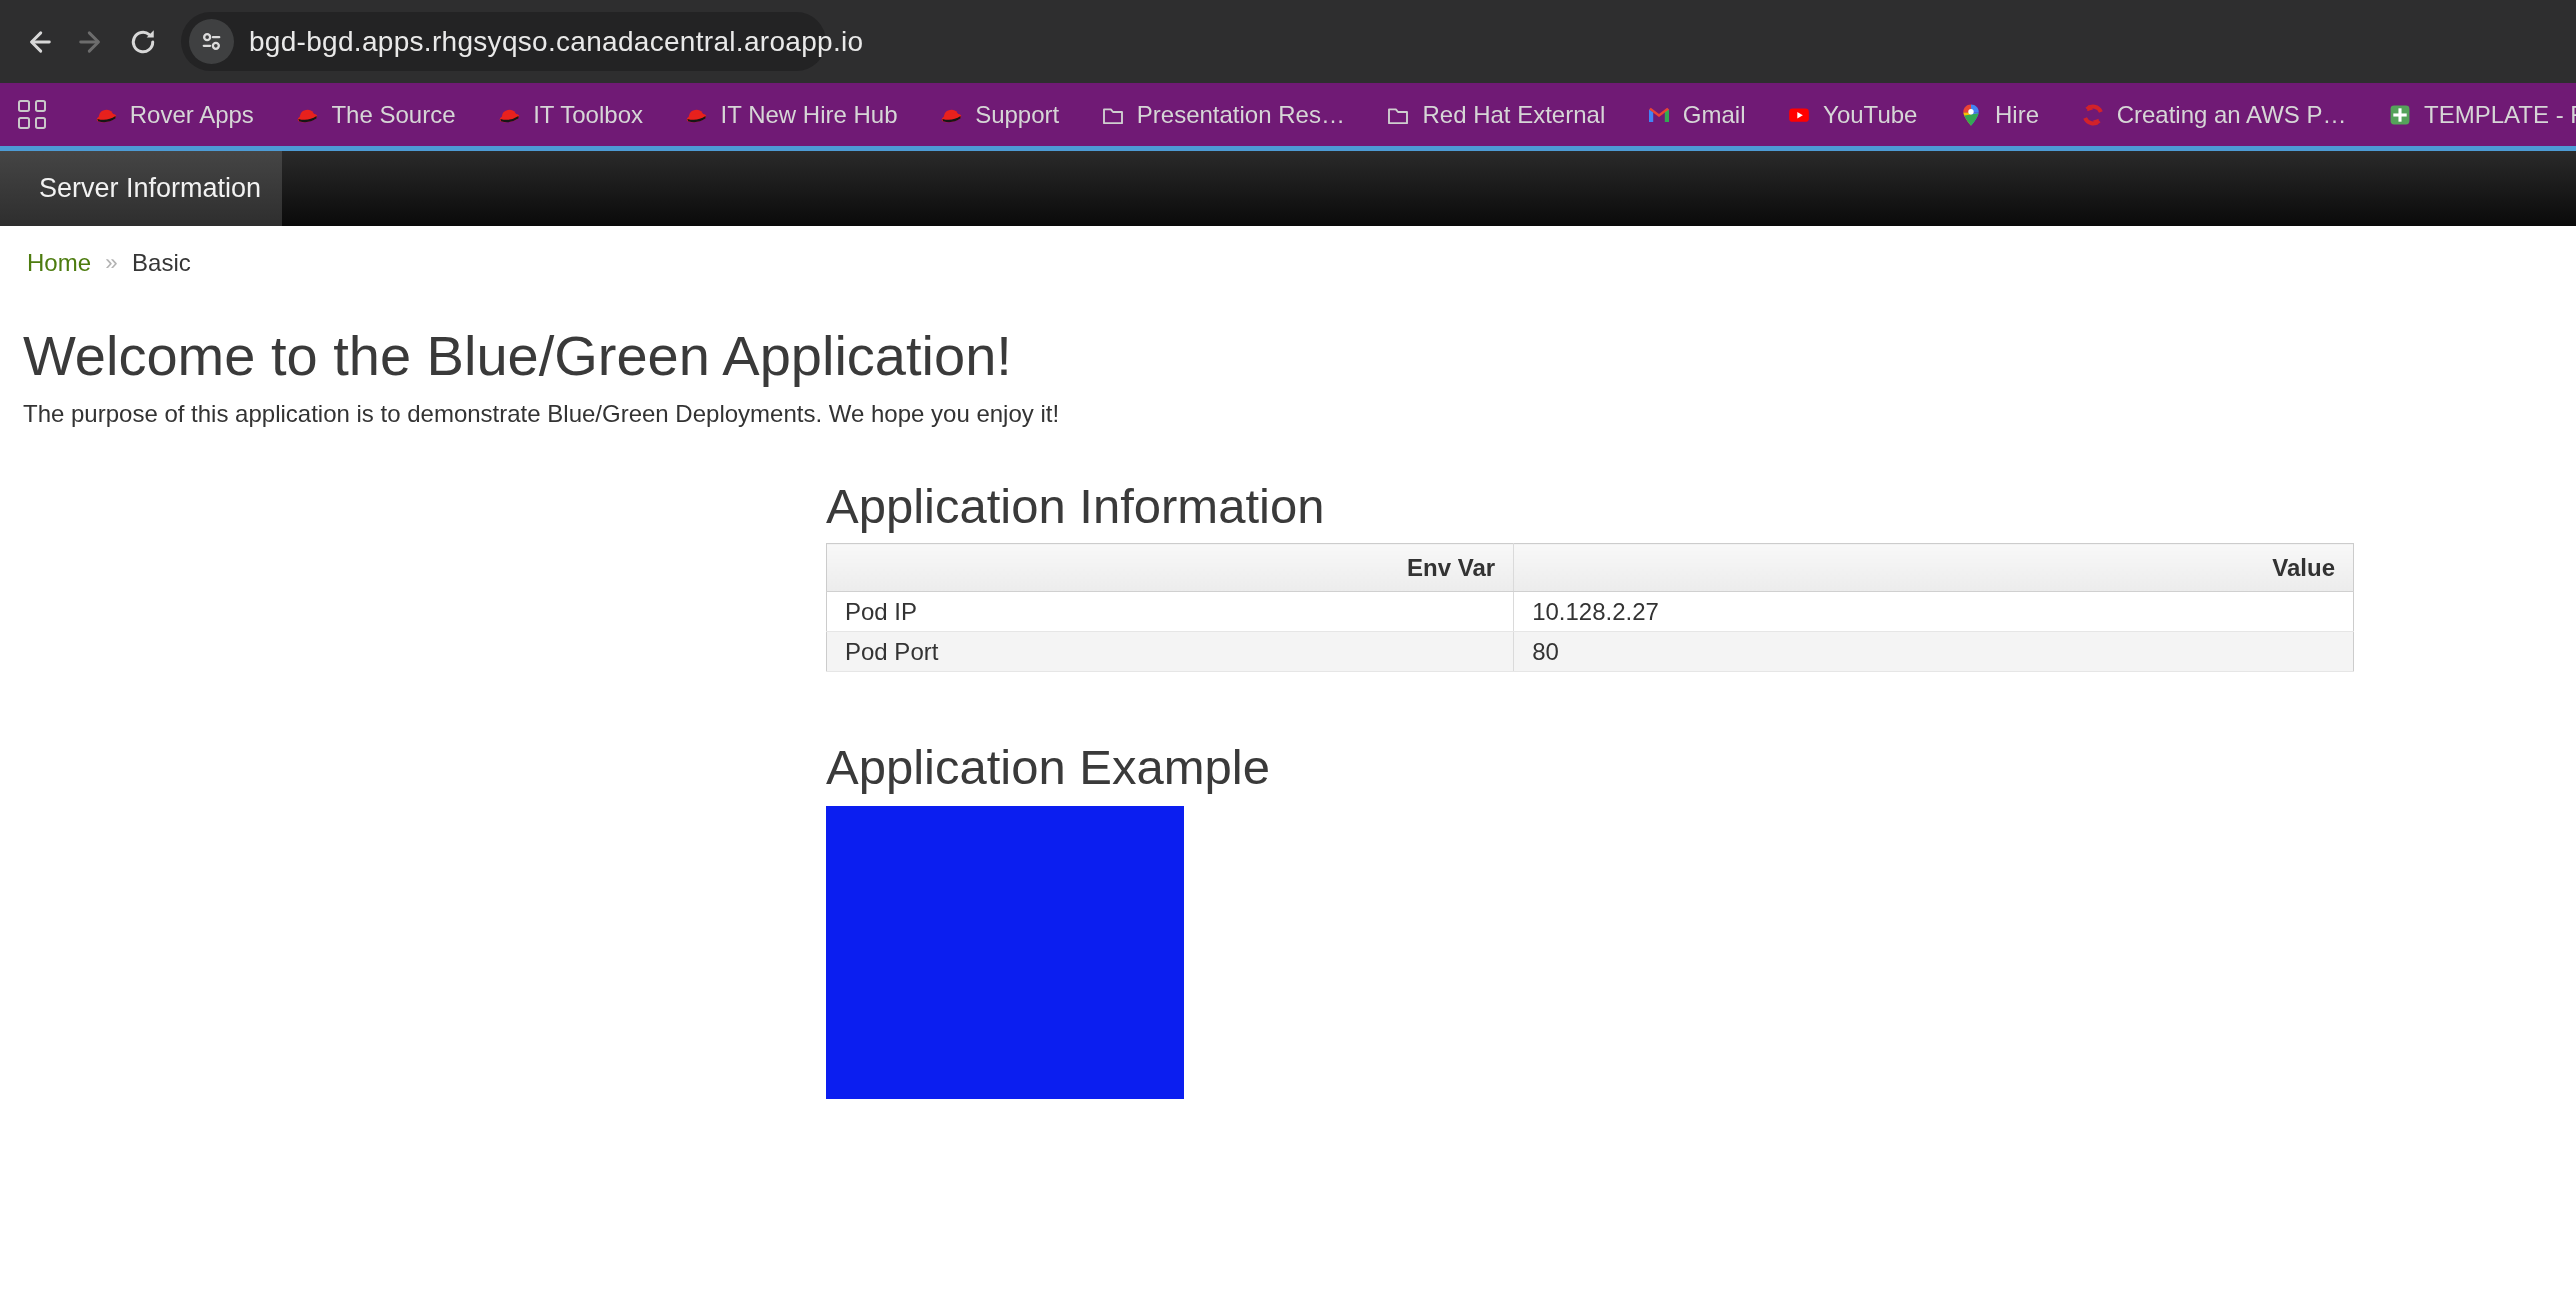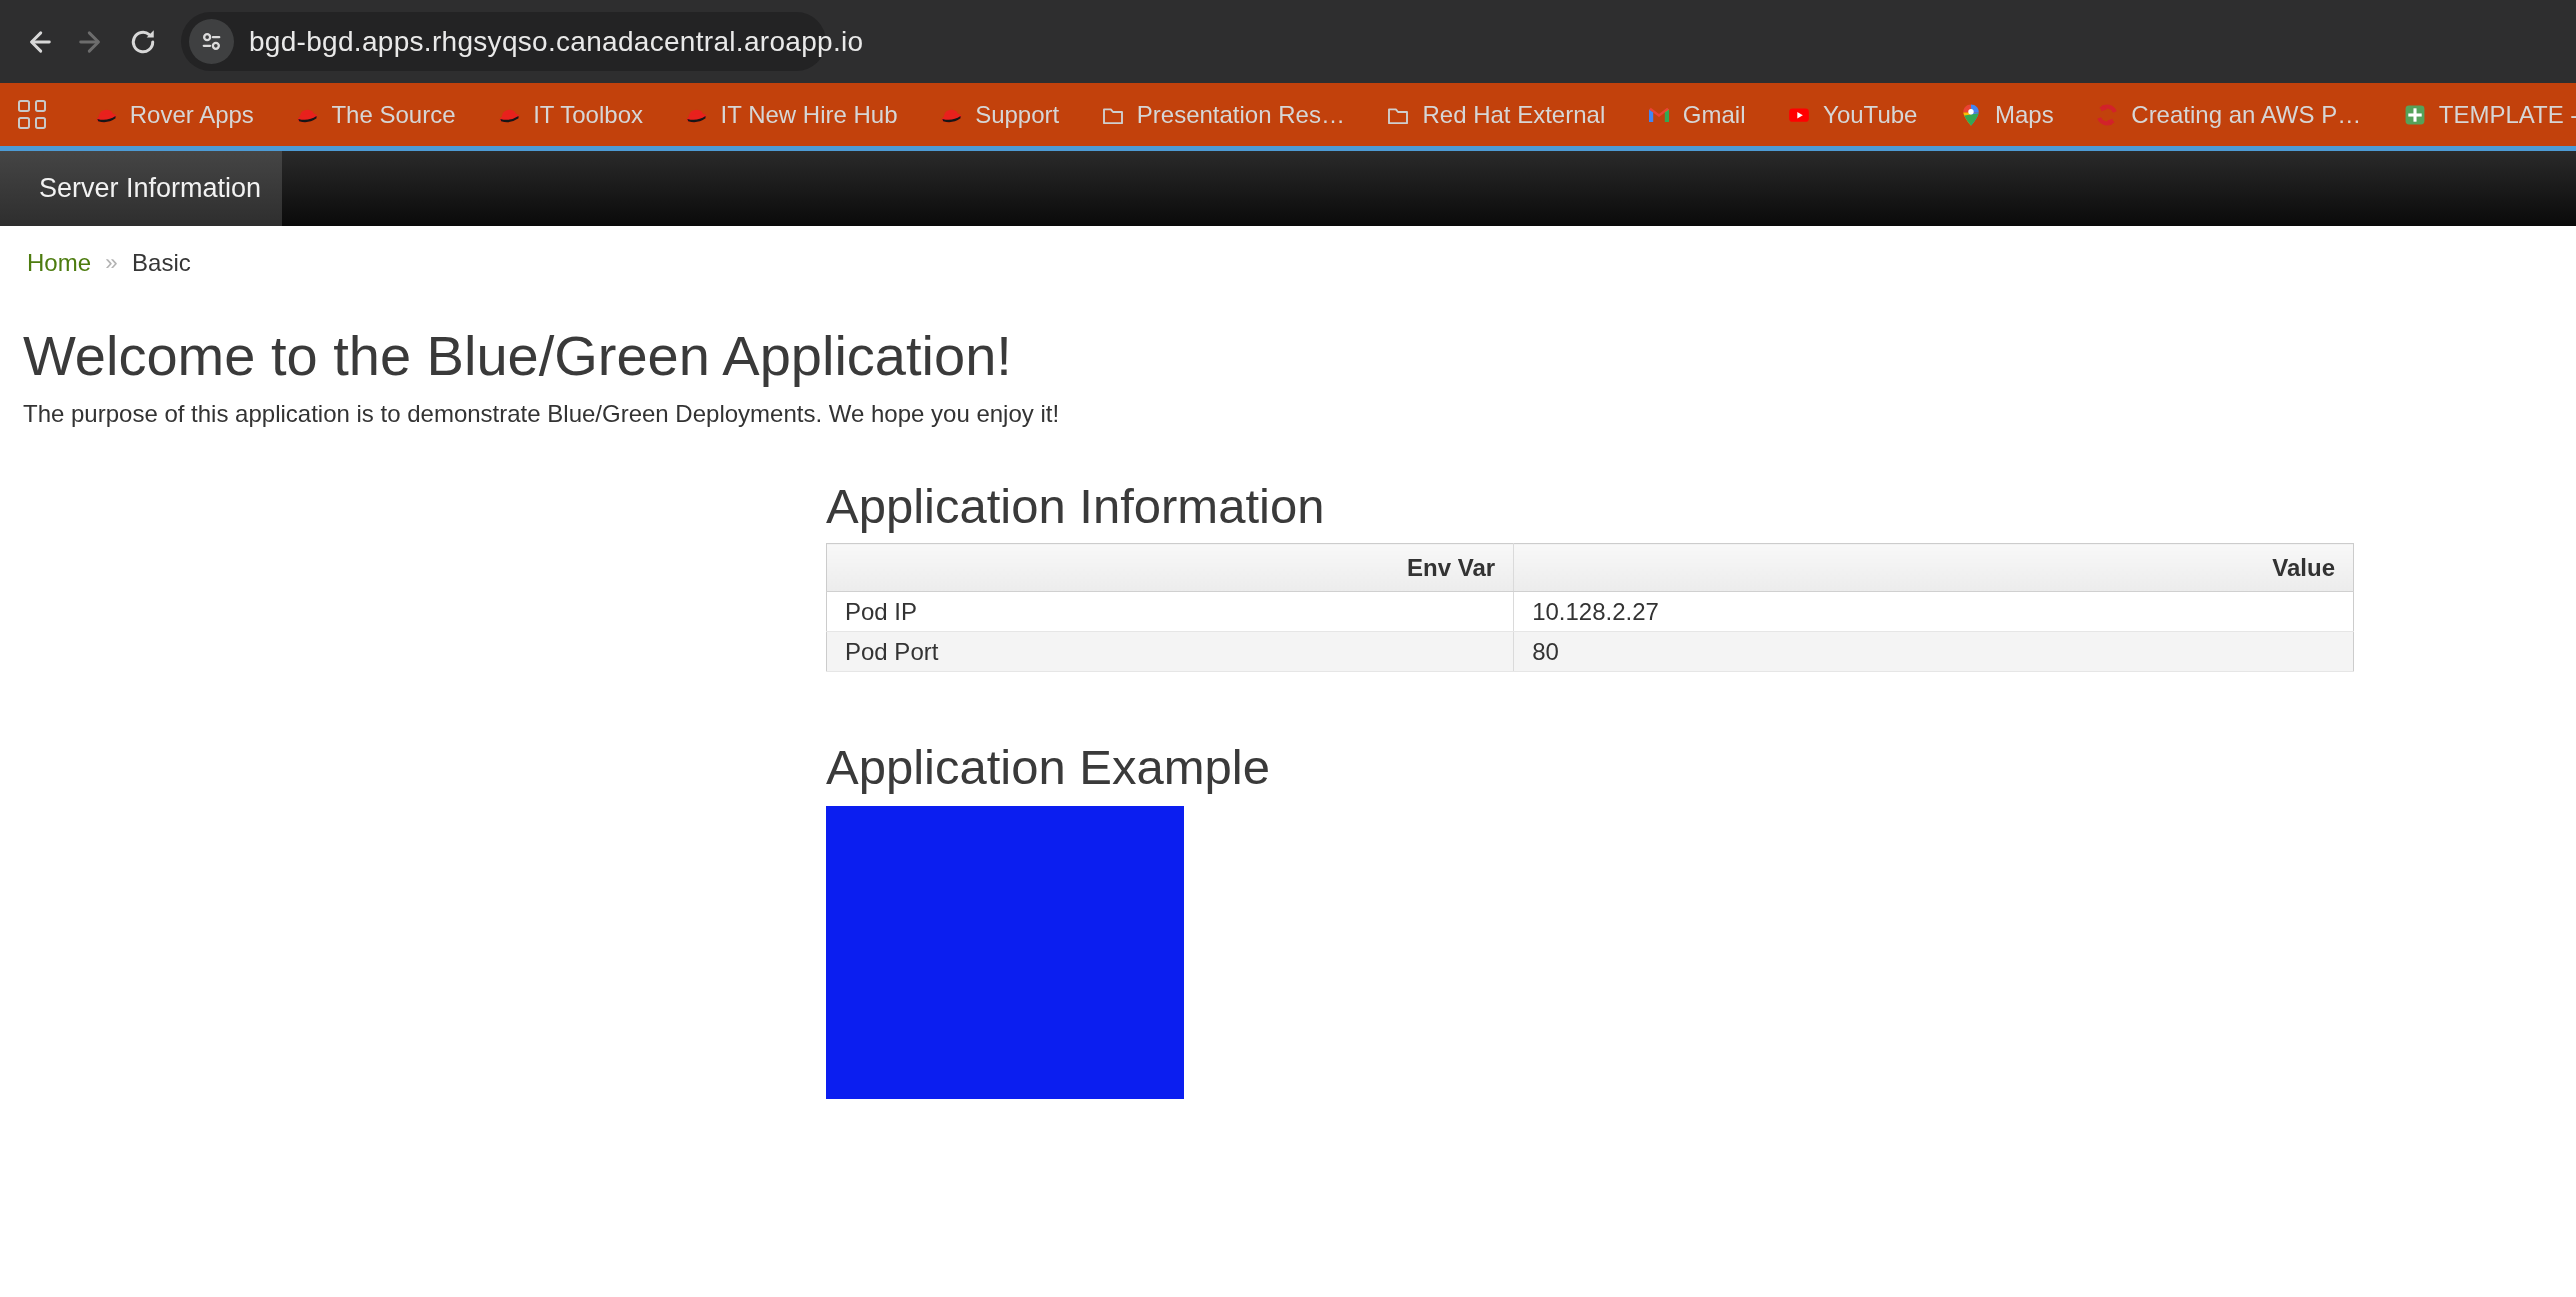--- a/index.html
+++ b/index.html
@@ -6,21 +6,21 @@
   html,body { width:2576px; height:1298px; background:#ffffff; font-family:"Liberation Sans", sans-serif; }
   .screen { position:relative; width:2576px; height:1099px; overflow:hidden; background:#fff; }
 
   
   .toolbar { height:83px; background:#2e2e2f; display:flex; align-items:center; padding-left:12.5px; }
   .tb-btn { width:52px; height:52px; display:flex; align-items:center; justify-content:center; border-radius:50%; flex:0 0 auto; }
   .omnibox { margin-left:12.5px; width:645px; height:59px; border-radius:29.5px; background:#232324; display:flex; align-items:center; }
   .site-info { width:45px; height:45px; margin-left:8px; border-radius:50%; background:#3f4041; display:flex; align-items:center; justify-content:center; flex:0 0 auto; }
   .url-text { margin-left:15px; font-size:28px; color:#e9e9e9; letter-spacing:0.3px; white-space:nowrap; }
 
-  .bookmarks { height:63px; background:#c2410c; display:flex; align-items:center; padding-left:12.5px; overflow:hidden; }
+  .bookmarks { height:63px; background:#701a75; display:flex; align-items:center; padding-left:12.5px; overflow:hidden; }
   .apps-grid { display:grid; grid-template-columns:11.6px 11.6px; grid-template-rows:11.6px 11.6px; gap:5.4px; margin-right:3.6px; }
   .apps-grid span { border:2.7px solid #c9c9c9; border-radius:2.7px; }
   .bm-divider { width:1.8px; height:38px; background:#5c5c5c; margin:0 19.7px 0 18px; }
   .bm-item { display:flex; align-items:center; margin-right:41px; flex:0 0 auto; cursor:default; }
   .bm-icon { width:25px; height:25px; display:flex; align-items:center; justify-content:center; margin-right:11.6px; flex:0 0 auto; }
   .bm-label { font-size:24px; color:#d6d6d6; white-space:nowrap; }
 
   .bluebar { height:4.5px; width:100%; }
 
   .navbar { height:75px; background:linear-gradient(#2a2a2a, #0a0a0a); }
@@ -201,21 +201,21 @@
           <g clip-path="url(#pinclip)">
             <rect x="0" y="0" width="12" height="9.5" fill="#ea4335"></rect>
             <rect x="12" y="0" width="12" height="9.5" fill="#4285f4"></rect>
             <rect x="0" y="9.5" width="12" height="14.5" fill="#fbbc04"></rect>
             <rect x="12" y="9.5" width="12" height="14.5" fill="#4285f4"></rect>
             <path d="M2 13 L22 10 L22 24 L2 24 Z" fill="#34a853"></path>
           </g>
           <circle cx="12" cy="8.8" r="2.7" fill="#ffffff"></circle>
         </svg>
       </span>
-      <span class="bm-label">Maps</span>
+      <span class="bm-label">Hire</span>
     </div>
     <div class="bm-item">
       <span class="bm-icon">
         <svg width="24" height="24" viewBox="0 0 28 28">
           <path d="M23.2 10.5 A10 10 0 0 0 6.8 7.2" fill="none" stroke="#d2222a" stroke-width="4.6"></path>
           <path d="M4.8 17.5 A10 10 0 0 0 21.2 20.8" fill="none" stroke="#d2222a" stroke-width="4.6"></path>
           <path d="M8.9 2.2 L7.2 9.6 L14.3 7.4 Z" fill="#d2222a"></path>
           <path d="M19.1 25.8 L20.8 18.4 L13.7 20.6 Z" fill="#d2222a"></path>
         </svg>
       </span>

